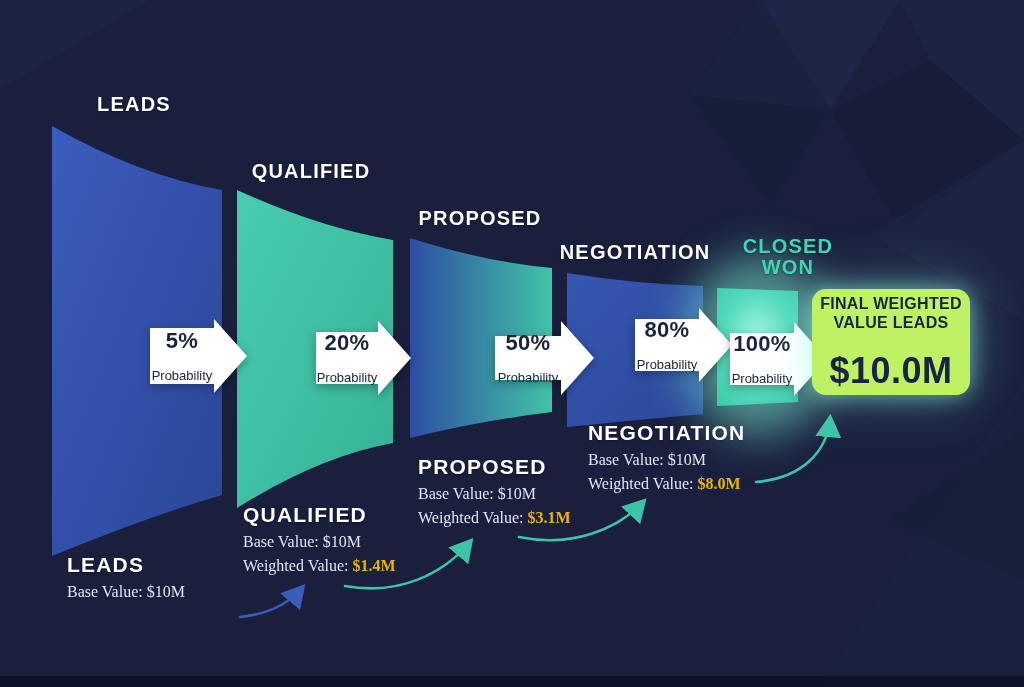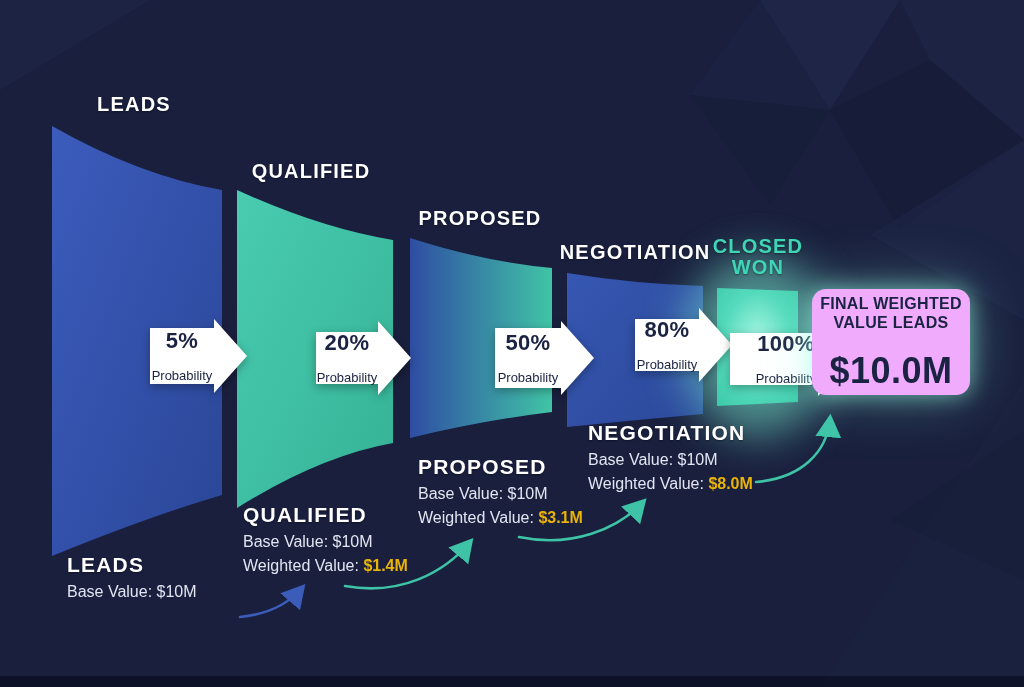--- a/index.html
+++ b/index.html
@@ -10,21 +10,21 @@
   }
   .canvas svg.layer{position:absolute;left:0;top:0;}
 
   
   .top-label{
     position:absolute;transform:translateX(-50%);
     color:#ffffff;font-weight:700;font-size:20px;letter-spacing:1.2px;
     white-space:nowrap;text-shadow:0 1px 2px rgba(0,0,0,.35);
   }
   .top-label.closed{
-    color:#3fd6b6;text-align:center;line-height:21px;transform:translateX(-50%);
+    color:#3fd6b6;text-align:center;line-height:21px;transform:translateX(-50%);margin-left:30px;
   }
 
   
   .parrow{
     position:absolute;display:flex;align-items:center;
     filter:drop-shadow(0 3px 5px rgba(0,0,0,.3));
   }
   .pbox{
     background:#ffffff;display:flex;flex-direction:column;
     align-items:center;justify-content:center;
@@ -32,28 +32,28 @@
   .ppct{color:#1b2342;font-weight:700;font-size:22px;line-height:23px;letter-spacing:.3px;}
   .pword{color:#1b2342;font-size:13px;line-height:14px;margin-top:17px;}
   .phead{width:0;height:0;border-top:37px solid transparent;border-bottom:37px solid transparent;border-left:33px solid #ffffff;}
 
   
   .block{position:absolute;color:#ffffff;white-space:nowrap;}
   .block .bhead{
     font-size:21px;font-weight:700;letter-spacing:1.2px;
     text-shadow:0 1px 2px rgba(0,0,0,.35);
   }
-  .block .line{font-size:16px;line-height:19px;color:#e2e6f2;margin-top:5px;}
+  .block .line{font-size:16px;line-height:19px;color:#e2e6f2;margin-top:5px;font-family:Liberation Serif, serif;}
   .block .line:first-of-type{margin-top:9px;}
   .block .line b{color:#eab308;font-weight:700;}
 
   
   .card{
     position:absolute;left:812px;top:289px;width:158px;height:106px;
-    background:#f0abfc;border-radius:14px;
+    background:#bef264;border-radius:14px;
     box-shadow:0 0 22px rgba(150,255,230,.6),0 0 60px rgba(150,255,230,.35);
     display:flex;flex-direction:column;align-items:center;justify-content:center;
     text-align:center;
   }
   .card .ctitle{color:#1b2342;font-weight:700;font-size:16px;line-height:19px;letter-spacing:.3px;}
   .card .cvalue{color:#1b2342;font-weight:700;font-size:36px;line-height:38px;margin-top:20px;letter-spacing:.5px;}
 </style>
 </head>
 <body>
 
@@ -142,37 +142,37 @@
 
   <div class="parrow" style="left:316px;top:321px;">
     <div class="pbox" style="width:62px;height:52px;">
       <div class="ppct">20%</div>
       <div class="pword">Probability</div>
     </div>
     <div class="phead"></div>
   </div>
 
   <div class="parrow" style="left:495px;top:321px;">
-    <div class="pbox" style="width:66px;height:60px;">
+    <div class="pbox" style="width:66px;height:44px;">
       <div class="ppct">50%</div>
       <div class="pword">Probability</div>
     </div>
     <div class="phead"></div>
   </div>
 
   <div class="parrow" style="left:635px;top:308px;">
     <div class="pbox" style="width:64px;height:52px;">
       <div class="ppct">80%</div>
       <div class="pword">Probability</div>
     </div>
     <div class="phead"></div>
   </div>
 
   <div class="parrow" style="left:730px;top:322px;">
-    <div class="pbox" style="width:64px;height:52px;padding-left:24px;">
+    <div class="pbox" style="width:64px;height:52px;">
       <div class="ppct">100%</div>
       <div class="pword">Probability</div>
     </div>
     <div class="phead"></div>
   </div>
 
   <div class="block" style="left:67px;top:553px;">
     <div class="bhead">LEADS</div>
     <div class="line">Base Value: $10M</div>
   </div>

